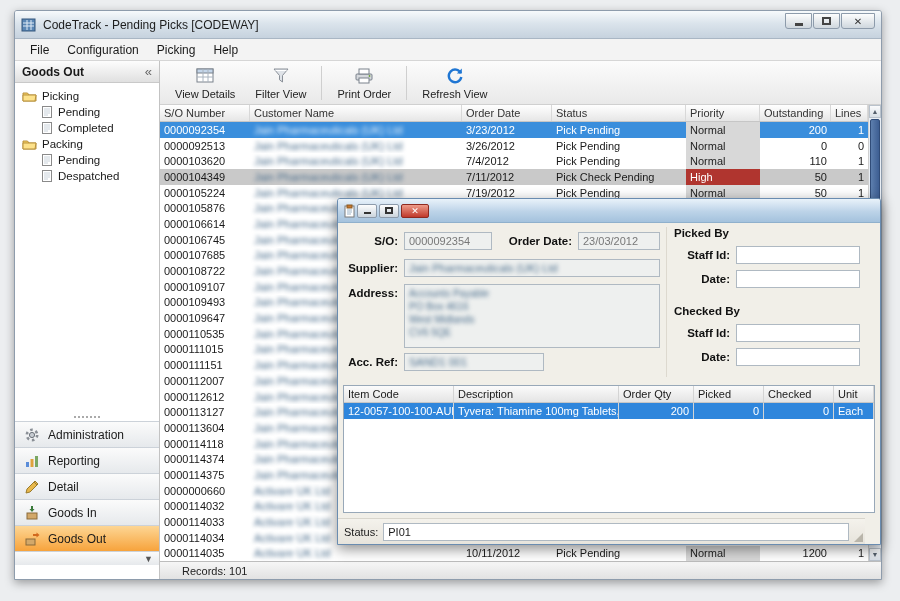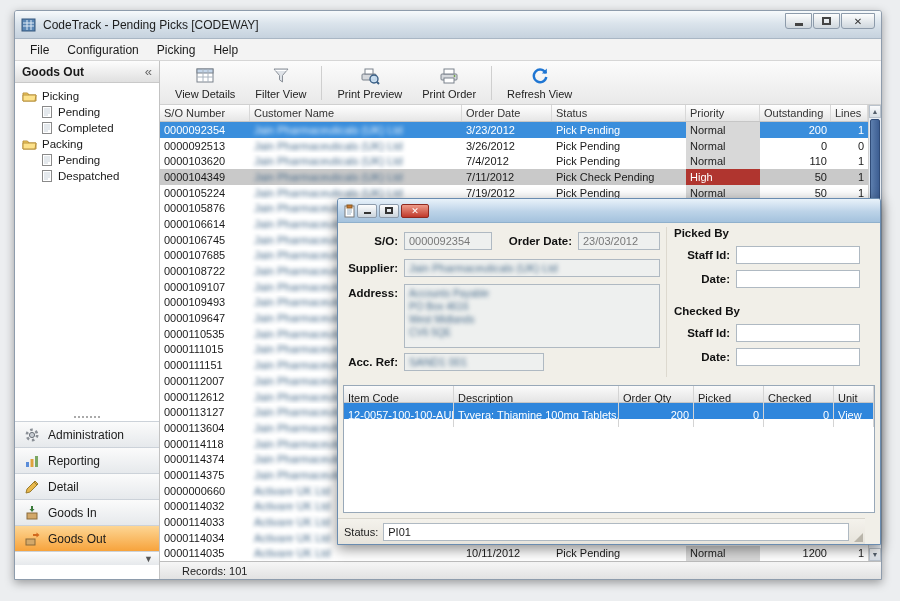--- a/index.html
+++ b/index.html
@@ -139,21 +139,21 @@
   .addr-line { font-size:10px; line-height:13px; }
   .dlg-sep { position:absolute; left:328px; top:4px; height:150px; border-left:1px solid #ddd9cf; }
   .group-title { position:absolute; color:#111; font-weight:bold; }
   .dlg-input {
     position:absolute; height:18px; width:124px; border:1px solid #afb9c2; background:#fff;
     font-size:11px; padding:0 4px; font-family:inherit; color:#222;
   }
 
   .dlg-grid { position:absolute; left:5px; top:162px; width:532px; height:128px; border:1px solid #98a8b8; background:#fff; display:flex; flex-direction:column; overflow:hidden; }
   .dlg-grid-header { height:17px; flex:0 0 17px; display:flex; font-size:11px; background:linear-gradient(#fbfbfb,#e4e4e4); border-bottom:1px solid #c6c6c6; }
-  .dg-cell { display:flex; align-items:center; padding:12px 4px; border-right:1px solid #d4d4d4; overflow:hidden; white-space:nowrap; }
+  .dg-cell { display:flex; align-items:center; padding:4px 4px; border-right:1px solid #d4d4d4; overflow:hidden; white-space:nowrap; }
   .dlg-grid-row { display:flex; height:16px; flex:0 0 16px; font-size:11px; }
   .dlg-grid-row.sel { background:#2f86dc; color:#fff; }
   .g0{width:110px;flex:0 0 110px;} .g1{width:165px;flex:0 0 165px;} .g2{width:75px;flex:0 0 75px;}
   .g3{width:70px;flex:0 0 70px;} .g4{width:70px;flex:0 0 70px;} .g5{flex:1;}
 
   .dlg-status {
     position:absolute; left:0; right:15px; bottom:0; height:26px; display:flex; align-items:center;
     padding:0 6px; gap:5px; background:linear-gradient(#f4f2ec,#e7e4dc); border-top:1px solid #d8d5cc; font-size:11px;
   }
   .dlg-status-box { flex:1; height:18px; border:1px solid #afb9c2; background:#fff; display:flex; align-items:center; padding:0 4px; margin-right:10px; }
@@ -328,31 +328,20 @@
                 <path d="M3 3h14l-5.5 6.5V16l-3-2.2V9.5z" fill="#dfe3e8" stroke="#8a9098"></path>
                 <path d="M4.5 4.5h11" stroke="#fff"></path>
               </svg>
             </span>
             <span class="tb-label">Filter View</span>
           </div>
           <span class="tool-sep"></span>
           <div class="tool-btn">
             <span class="tbicon">
               <svg width="20" height="20">
-                <rect x="2" y="8" width="14" height="6" rx="1" fill="#d6d9dd" stroke="#7a828c"></rect>
-                <rect x="5" y="3" width="8" height="5" fill="#fff" stroke="#7a828c"></rect>
-                <circle cx="14" cy="13" r="4" fill="rgba(198,221,242,.85)" stroke="#3a5f85" stroke-width="1.4"></circle>
-                <path d="M16.8 15.8l2.2 2.2" stroke="#3a5f85" stroke-width="2"></path>
-              </svg>
-            </span>
-            <span class="tb-label">Print Preview</span>
-          </div>
-          <div class="tool-btn">
-            <span class="tbicon">
-              <svg width="20" height="20">
                 <rect x="2" y="8" width="16" height="6" rx="1" fill="#d6d9dd" stroke="#7a828c"></rect>
                 <rect x="5" y="3" width="10" height="5" fill="#fff" stroke="#7a828c"></rect>
                 <rect x="5" y="12" width="10" height="5" fill="#fff" stroke="#7a828c"></rect>
                 <circle cx="15.5" cy="10" r="0.9" fill="#6a9f3a"></circle>
               </svg>
             </span>
             <span class="tb-label">Print Order</span>
           </div>
           <span class="tool-sep"></span>
           <div class="tool-btn">
@@ -768,21 +757,21 @@
           <span class="dg-cell g4">Checked</span>
           <span class="dg-cell g5">Unit</span>
         </div>
       <div id="dlg-grid-body" style="flex:1; background:#fff;">
           <div class="dlg-grid-row sel">
             <span class="dg-cell g0">12-0057-100-100-AUD</span>
             <span class="dg-cell g1">Tyvera: Thiamine 100mg Tablets, ...</span>
             <span class="dg-cell g2 num">200</span>
             <span class="dg-cell g3 num">0</span>
             <span class="dg-cell g4 num">0</span>
-            <span class="dg-cell g5">View</span>
+            <span class="dg-cell g5">Each</span>
           </div>
         </div>
     </div>
 
     <div class="dlg-status">
       <span>Status:</span>
       <span class="dlg-status-box">PI01</span>
       <span class="grip"></span>
     </div>
   </div>

